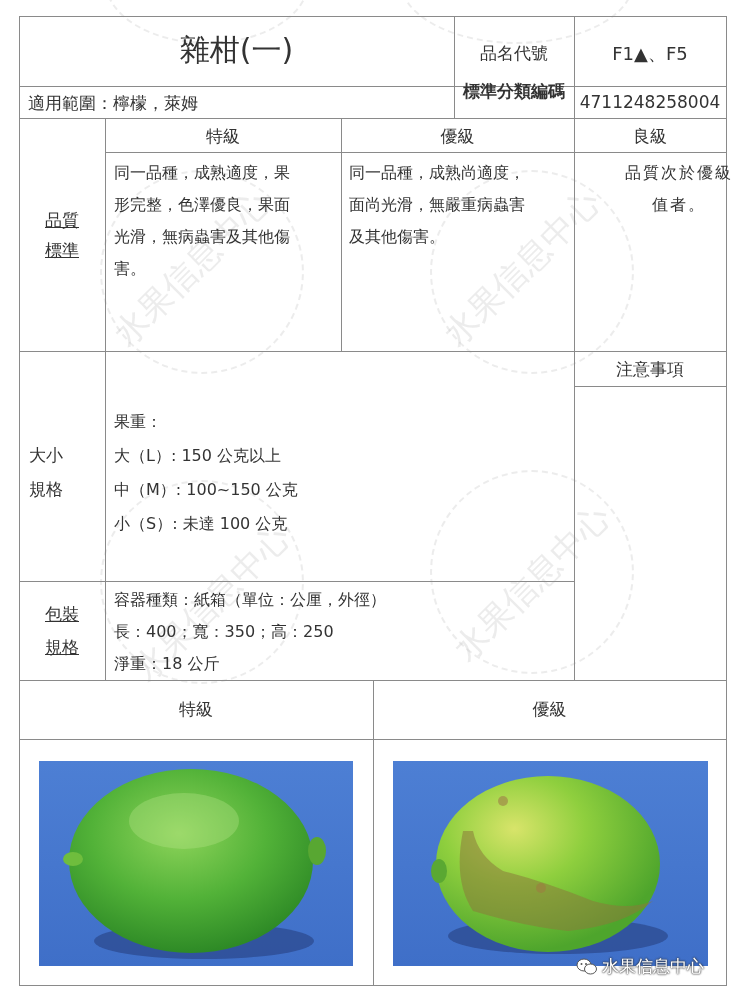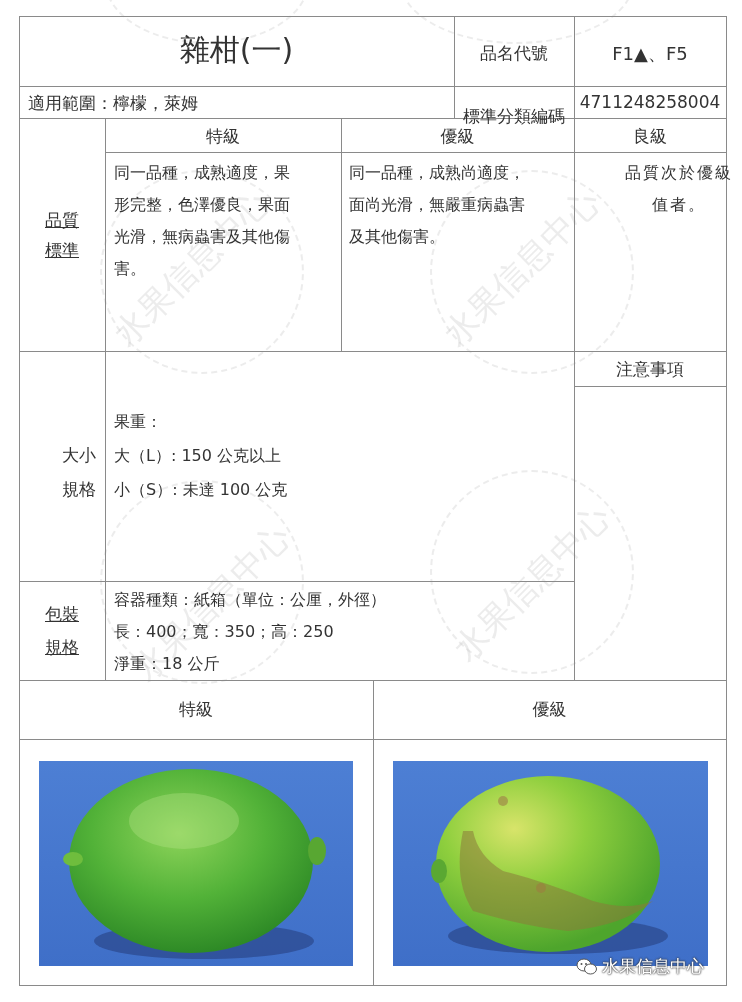--- a/index.html
+++ b/index.html
@@ -46,21 +46,21 @@
 <div class="ln v" style="left:454px;top:16px;height:103px;"></div>
 <div class="ln v" style="left:574px;top:16px;height:665px;"></div>
 <div class="ln v" style="left:105px;top:118px;height:563px;"></div>
 <div class="ln v" style="left:341px;top:118px;height:234px;"></div>
 <div class="ln v" style="left:373px;top:680px;height:306px;"></div>
 
 <div class="t c title" style="left:19px;top:30px;width:435px;">雜柑(一)</div>
 <div class="t c" style="left:454px;top:42px;width:120px;">品名代號</div>
 <div class="t c" style="left:574px;top:42px;width:152px;font-size:18px;">F1▲、F5</div>
 <div class="t" style="left:28px;top:92px;">適用範圍：檸檬，萊姆</div>
-<div class="t c" style="left:454px;top:105px;width:120px;">標準分類編碼</div>
+<div class="t c" style="left:454px;top:80px;width:120px;font-weight:bold;">標準分類編碼</div>
 <div class="t c" style="left:574px;top:92px;width:152px;font-size:17px;">4711248258004</div>
 
 <div class="t c" style="left:19px;top:205px;width:86px;line-height:30px;text-decoration:underline;">
   <div>品質</div>
   <div>標準</div>
 </div>
 <div class="t c" style="left:105px;top:125px;width:236px;">特級</div>
 <div class="t c" style="left:341px;top:125px;width:233px;">優級</div>
 <div class="t c" style="left:574px;top:125px;width:152px;">良級</div>
 
@@ -76,27 +76,28 @@
   <div>及其他傷害。</div>
 </div>
 <div class="para" style="left:609px;top:157px;width:140px;letter-spacing:2px;text-align:center;">
   <div>品質次於優級</div>
   <div>值者。</div>
 </div>
 
 <div class="t c" style="left:574px;top:358px;width:152px;">注意事項</div>
 <div style="position:absolute;left:575px;top:387px;width:151px;height:293px;"></div>
 
-<div class="t c" style="left:36px;top:438px;width:86px;line-height:34px;">
+<div class="t c" style="left:3px;top:438px;width:86px;line-height:34px;">
   <div>大小</div>
   <div>規格</div>
 </div>
 <div class="para" style="left:114px;top:405px;line-height:34px;">
   <div>果重：</div>
   <div>大（L）: 150 公克以上</div>
+  <div>中（M）: 100~150 公克</div>
   <div>小（S）: 未達 100 公克</div>
 </div>
 
 <div class="t c" style="left:19px;top:598px;width:86px;line-height:33px;text-decoration:underline;">
   <div>包裝</div>
   <div>規格</div>
 </div>
 <div class="para" style="left:114px;top:584px;line-height:32px;">
   <div>容器種類：紙箱（單位：公厘，外徑）</div>
   <div>長：400；寬：350；高：250</div>

